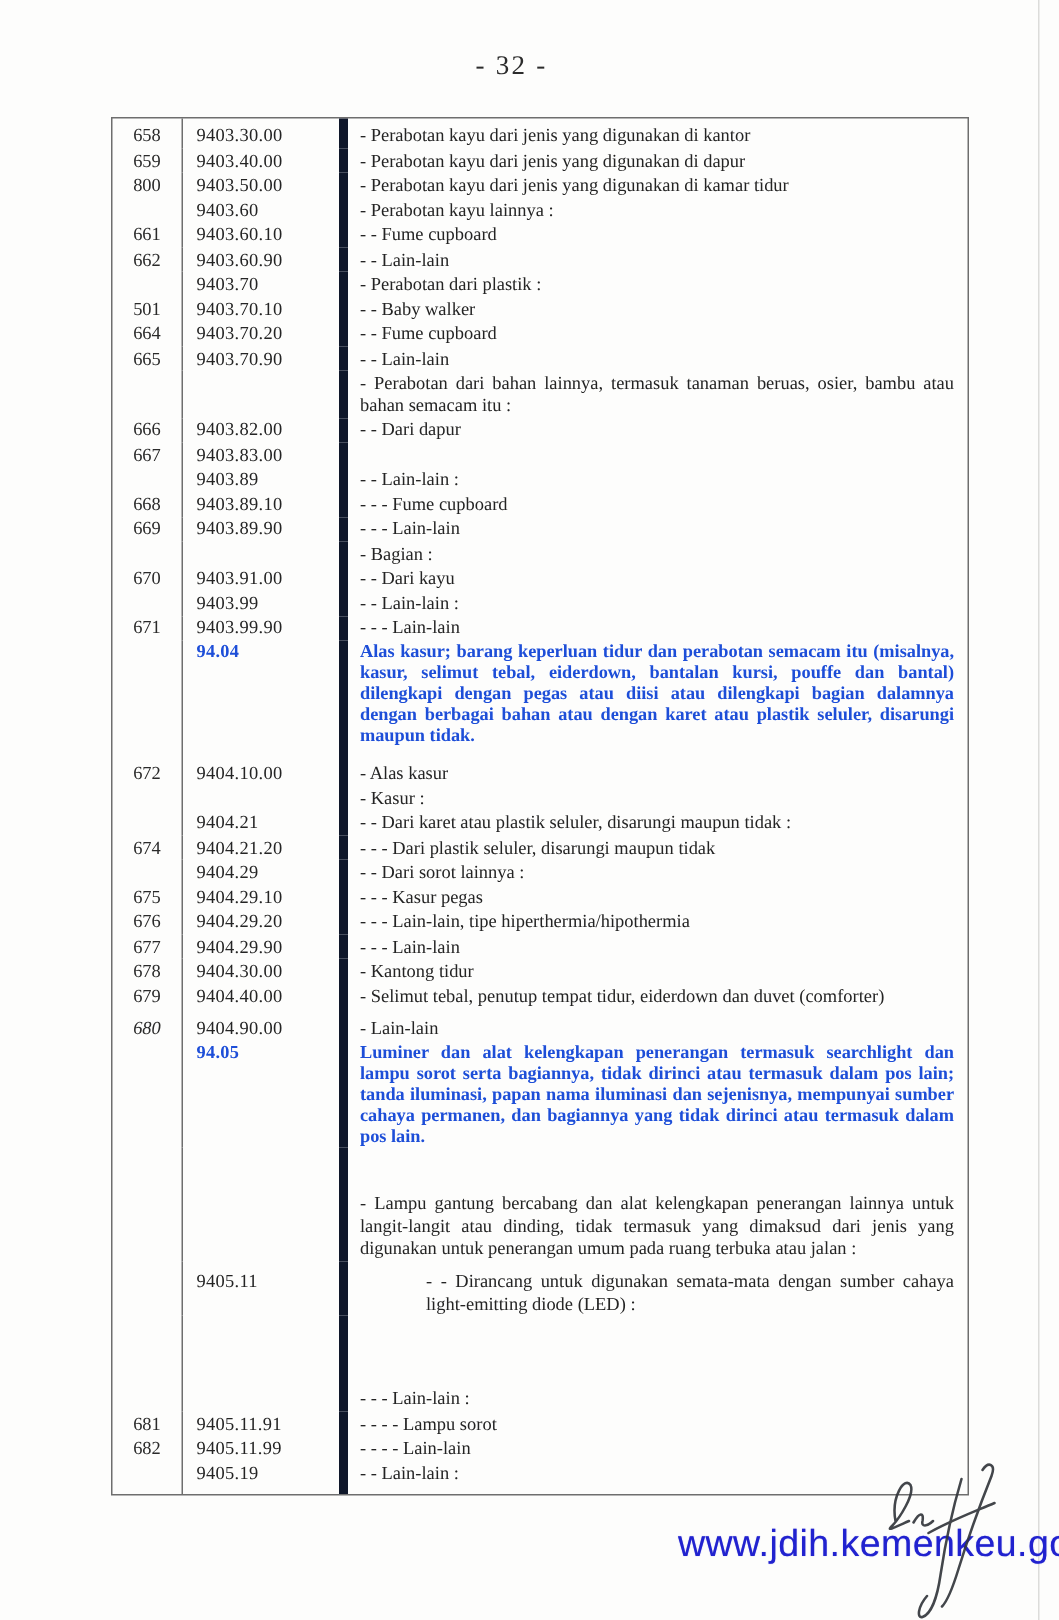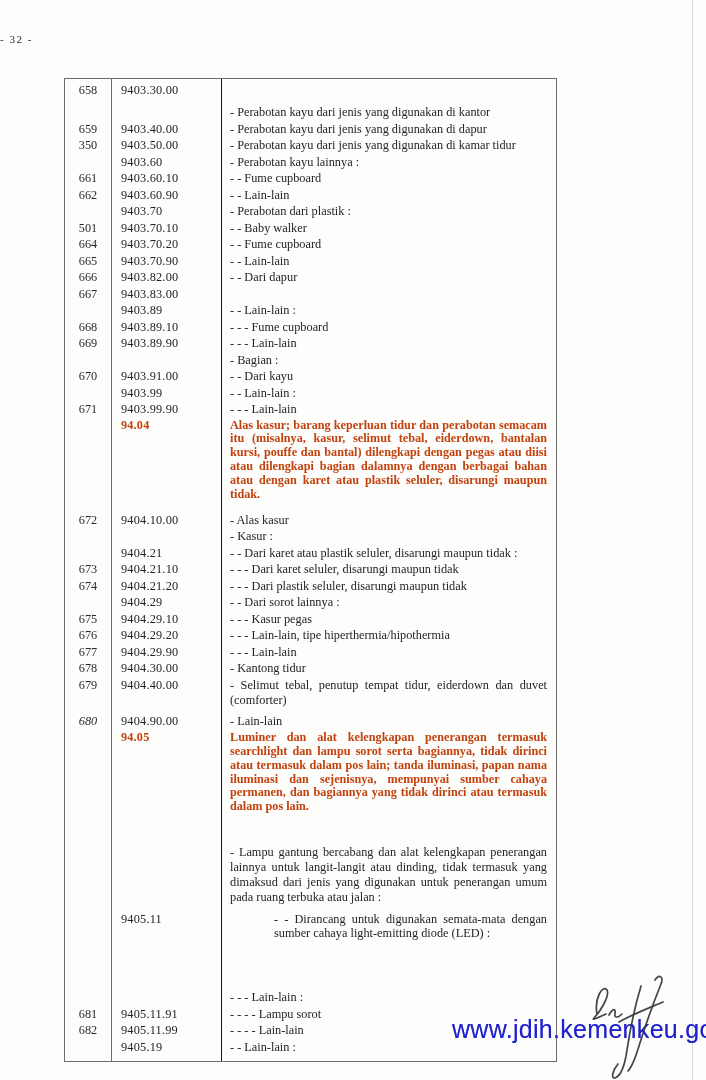--- a/index.html
+++ b/index.html
@@ -4,67 +4,67 @@
 <style>
   html,body{margin:0;padding:0;}
   body{
     width:706px;height:1080px;position:relative;overflow:hidden;
     background:#fdfdfc;
     font-family:"Liberation Serif", serif;
     color:#242424;
   }
   .page-number{
     position:absolute;top:33px;left:0;width:682px;
-    font-size:11px;letter-spacing:1.5px;color:#2c2c2c;
+    text-align:center;font-size:18px;letter-spacing:1.5px;color:#2c2c2c;
   }
   .hs-table{
-    position:absolute;left:64px;top:78px;width:493px;
+    position:absolute;left:74px;top:78px;width:572px;
     border:1.5px solid #6e6e6e;
     box-sizing:border-box;
   }
   .row{display:grid;grid-template-columns:47px 110px 1fr;}
   .cell{
     padding-top:0.8px;padding-bottom:0.8px;
     font-size:12.3px;line-height:14.9px;
     box-sizing:border-box;
   }
   .c-no{text-align:center;border-right:1px solid #6e6e6e;color:#2a2a2a;}
-  .c-code{padding-left:9px;border-right:1px solid #0f172a;letter-spacing:0.2px;}
+  .c-code{padding-left:9px;border-right:6px solid #0f172a;letter-spacing:0.2px;}
   .c-desc{padding-left:8px;padding-right:9px;}
   .row.justify .c-desc{text-align:justify;}
-  .row.bold .cell{font-weight:bold;line-height:13.9px;font-size:12.2px;color:#c2410c;}
+  .row.bold .cell{font-weight:bold;line-height:13.9px;font-size:12.2px;color:#1d4ed8;}
   .row:last-child .cell{padding-bottom:6px;}
   .watermark{
     position:absolute;left:452px;top:1015px;
     font-family:"Liberation Sans", sans-serif;
     font-size:25px;letter-spacing:0.3px;color:#2122cf;
     text-shadow:0 0 0.6px rgba(33,34,207,0.55);
     white-space:nowrap;
   }
   .signature{position:absolute;left:575px;top:972px;width:100px;height:110px;}
   .scan-line{position:absolute;left:692px;top:0;width:1px;height:1080px;background:#dcdcda;}
 </style>
 </head>
 <body>
 
 <div class="page-number">- 32 -</div>
 
 <div class="hs-table">
     <div class="row">
       <div class="cell c-no" style="padding-top: 4px;">658</div>
       <div class="cell c-code" style="padding-top: 4px;">9403.30.00</div>
-      <div class="cell c-desc" style="padding-top: 4px; margin-top: 22px;">- Perabotan kayu dari jenis yang digunakan di kantor</div>
+      <div class="cell c-desc" style="padding-top: 4px;">- Perabotan kayu dari jenis yang digunakan di kantor</div>
     </div>
     <div class="row">
       <div class="cell c-no">659</div>
       <div class="cell c-code">9403.40.00</div>
       <div class="cell c-desc">- Perabotan kayu dari jenis yang digunakan di dapur</div>
     </div>
     <div class="row">
-      <div class="cell c-no">350</div>
+      <div class="cell c-no">800</div>
       <div class="cell c-code">9403.50.00</div>
       <div class="cell c-desc">- Perabotan kayu dari jenis yang digunakan di kamar tidur</div>
     </div>
     <div class="row">
       <div class="cell c-no"></div>
       <div class="cell c-code">9403.60</div>
       <div class="cell c-desc">- Perabotan kayu lainnya :</div>
     </div>
     <div class="row">
       <div class="cell c-no">661</div>
@@ -89,20 +89,25 @@
     <div class="row">
       <div class="cell c-no">664</div>
       <div class="cell c-code">9403.70.20</div>
       <div class="cell c-desc">- - Fume cupboard</div>
     </div>
     <div class="row">
       <div class="cell c-no">665</div>
       <div class="cell c-code">9403.70.90</div>
       <div class="cell c-desc">- - Lain-lain</div>
     </div>
+    <div class="row justify">
+      <div class="cell c-no"></div>
+      <div class="cell c-code"></div>
+      <div class="cell c-desc">- Perabotan dari bahan lainnya, termasuk tanaman beruas, osier, bambu atau bahan semacam itu :</div>
+    </div>
     <div class="row">
       <div class="cell c-no">666</div>
       <div class="cell c-code">9403.82.00</div>
       <div class="cell c-desc">- - Dari dapur</div>
     </div>
     <div class="row">
       <div class="cell c-no">667</div>
       <div class="cell c-code">9403.83.00</div>
     </div>
     <div class="row">
@@ -152,25 +157,20 @@
     </div>
     <div class="row">
       <div class="cell c-no"></div>
       <div class="cell c-code"></div>
       <div class="cell c-desc">- Kasur :</div>
     </div>
     <div class="row">
       <div class="cell c-no"></div>
       <div class="cell c-code">9404.21</div>
       <div class="cell c-desc">- - Dari karet atau plastik seluler, disarungi maupun tidak :</div>
-    </div>
-    <div class="row">
-      <div class="cell c-no">673</div>
-      <div class="cell c-code">9404.21.10</div>
-      <div class="cell c-desc">- - - Dari karet seluler, disarungi maupun tidak</div>
     </div>
     <div class="row">
       <div class="cell c-no">674</div>
       <div class="cell c-code">9404.21.20</div>
       <div class="cell c-desc">- - - Dari plastik seluler, disarungi maupun tidak</div>
     </div>
     <div class="row">
       <div class="cell c-no"></div>
       <div class="cell c-code">9404.29</div>
       <div class="cell c-desc">- - Dari sorot lainnya :</div>

